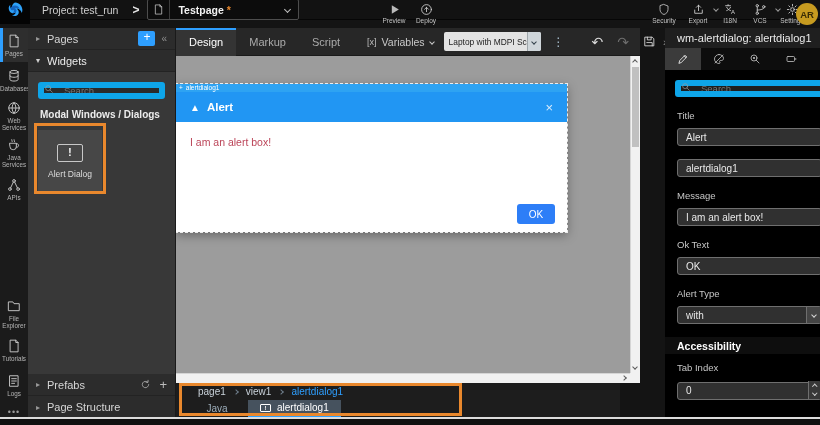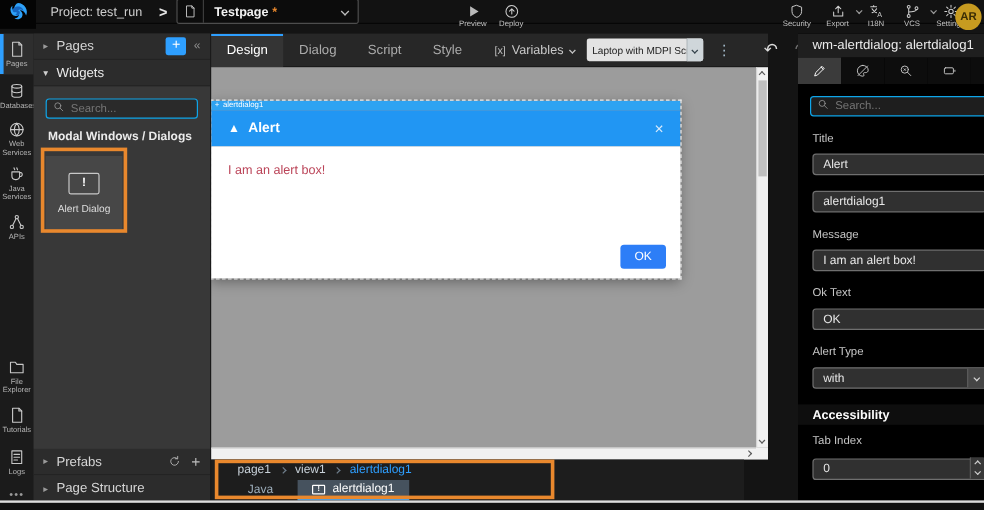--- a/index.html
+++ b/index.html
@@ -42,21 +42,21 @@
 
   
   #leftpanel{left:28px;top:28px;width:148px;height:390px;background:#2e2e2e;display:flex;flex-direction:column;border-right:1px solid #1a1a1a;}
   .lp-row{height:22px;flex:none;display:flex;align-items:center;padding:0 8px;background:#2c2c2c;border-bottom:1px solid #232323;font-size:11px;color:#d6d6d6;}
   .lp-row .arr{font-size:8px;color:#9a9a9a;margin-right:7px;}
   .plus-btn{margin-left:auto;width:17px;height:15px;background:var(--accent);border-radius:2px;color:#fff;font-size:12px;line-height:13px;text-align:center;cursor:pointer;}
   .collapse{margin-left:6px;color:#8f8f8f;font-size:10px;cursor:pointer;}
   #widgets-body{flex:1;background:#383838;overflow:hidden;position:relative;}
   .search-wrap{position:relative;margin:8px 10px 0;}
   .search-wrap svg{position:absolute;left:6px;top:4px;color:#9a9a9a;}
-  .search-input{width:100%;height:17px;background:#2a2a2a;border:1px solid #0ea5e9;border-radius:3px;color:#b9b9b9;font-size:9.5px;padding:0 6px 0 20px;outline:none;}
+  .search-input{width:100%;height:17px;background:#2a2a2a;border:6px solid #0ea5e9;border-radius:3px;color:#b9b9b9;font-size:9.5px;padding:0 6px 0 20px;outline:none;}
   #category{margin:10px 12px 0;font-size:10px;font-weight:bold;color:#ececec;}
   #tile{margin:10px 0 0 10px;width:64px;height:62px;background:#474747;display:flex;flex-direction:column;align-items:center;justify-content:center;gap:7px;cursor:pointer;}
   #tile .glyph-box{width:26px;height:18px;border:1.5px solid #c8c8c8;border-radius:2px;color:#fff;font-size:10px;font-weight:bold;display:flex;align-items:center;justify-content:center;}
   #tile .tl{font-size:8.5px;color:#dedede;}
   .lp-row .ricons{margin-left:auto;display:flex;align-items:center;gap:8px;color:#bdbdbd;}
   .lp-row .ricons .plus{font-size:13px;line-height:10px;}
 
   
   #toolbar{left:176px;top:28px;width:464px;height:28px;background:#272727;border-bottom:1px solid #1a1a1a;display:flex;align-items:center;}
   .ttab{height:28px;display:flex;align-items:center;padding:4px 13px;font-size:11px;color:#ababab;cursor:pointer;}
@@ -324,23 +324,22 @@
   </div>
   <div class="lp-row" style="border-bottom:none;">
     <span class="arr">▸</span>
     <span>Page Structure</span>
   </div>
 </div>
 
 <div id="toolbar" class="abs">
   <div style="width:8px;"></div>
   <div class="ttab active">Design</div>
-  <div class="ttab">Dialog</div>
+  <div class="ttab">Markup</div>
   <div class="ttab">Script</div>
-  <div class="ttab">Style</div>
   <div id="vargroup">
     <span class="vx">[x]</span>
     <span>Variables</span>
     <span class="chev sm"></span>
   </div>
   <div id="devicesel">
     <span class="dtext">Laptop with MDPI Screen</span>
     <span class="dchev">
         <span class="chev sm"></span>
       </span>

